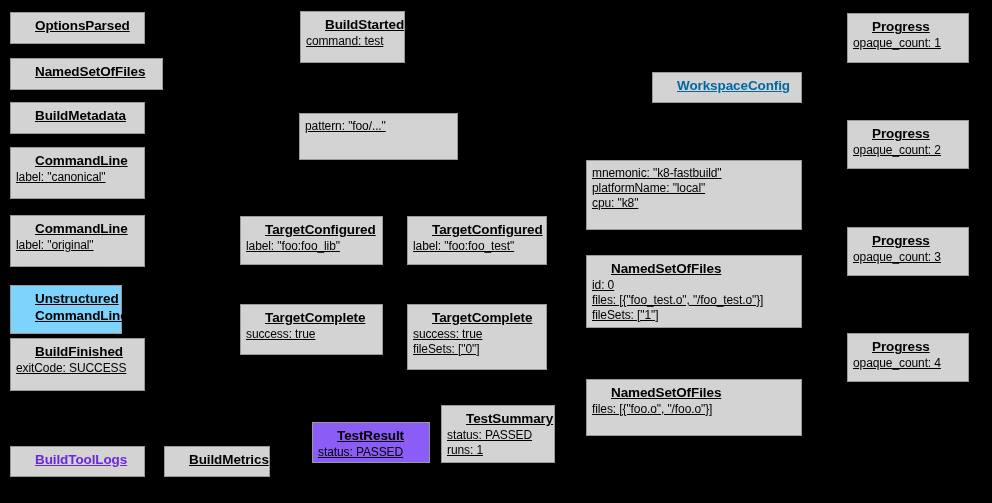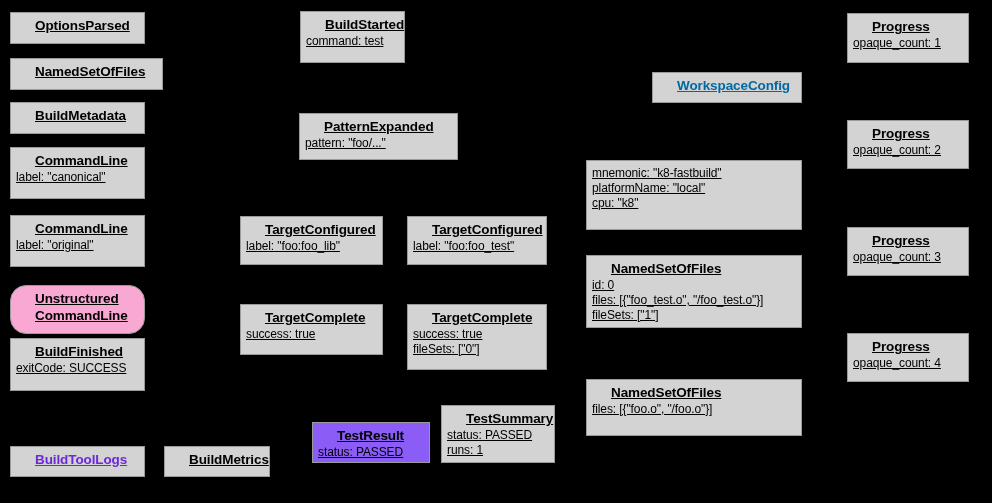--- a/index.html
+++ b/index.html
@@ -64,21 +64,21 @@
       <span class="node-fields">
         <span class="node-field">label: "canonical"</span>
       </span>
     </div>
     <div class="node" style="left: 10px; top: 215px; width: 135px; height: 52px; background: rgb(211, 211, 211); border-color: rgb(154, 154, 154); color: rgb(0, 0, 0);">
       <span class="node-title">CommandLine</span>
       <span class="node-fields">
         <span class="node-field">label: "original"</span>
       </span>
     </div>
-    <div class="node" style="left: 10px; top: 285px; width: 135px; height: 49px; background: #f9a8d4; border-color: rgb(154, 154, 154); color: rgb(0, 0, 0); border-radius: 16px;">
+    <div class="node" style="left: 10px; top: 285px; width: 112px; height: 49px; background: #7dd3fc; border-color: rgb(154, 154, 154); color: rgb(0, 0, 0);">
       <span class="node-title">Unstructured
 CommandLine</span>
     </div>
     <div class="node" style="left: 10px; top: 338px; width: 135px; height: 53px; background: rgb(211, 211, 211); border-color: rgb(154, 154, 154); color: rgb(0, 0, 0);">
       <span class="node-title">BuildFinished</span>
       <span class="node-fields">
         <span class="node-field">exitCode: SUCCESS</span>
       </span>
     </div>
     <div class="node" style="left: 10px; top: 446px; width: 135px; height: 31px; background: rgb(211, 211, 211); border-color: rgb(154, 154, 154); color: #6d28d9;">
@@ -87,21 +87,20 @@
     <div class="node" style="left: 164px; top: 446px; width: 106px; height: 31px; background: rgb(211, 211, 211); border-color: rgb(154, 154, 154); color: rgb(0, 0, 0); text-align: right;">
       <span class="node-title">BuildMetrics</span>
     </div>
     <div class="node" style="left: 300px; top: 11px; width: 105px; height: 52px; background: rgb(211, 211, 211); border-color: rgb(154, 154, 154); color: rgb(0, 0, 0);">
       <span class="node-title">BuildStarted</span>
       <span class="node-fields">
         <span class="node-field">command: test</span>
       </span>
     </div>
     <div class="node" style="left: 299px; top: 113px; width: 159px; height: 47px; background: rgb(211, 211, 211); border-color: rgb(154, 154, 154); color: rgb(0, 0, 0);">
-      <span class="node-title">PatternExpanded</span>
       <span class="node-fields">
         <span class="node-field">pattern: "foo/..."</span>
       </span>
     </div>
     <div class="node" style="left: 240px; top: 216px; width: 143px; height: 49px; background: rgb(211, 211, 211); border-color: rgb(154, 154, 154); color: rgb(0, 0, 0);">
       <span class="node-title">TargetConfigured</span>
       <span class="node-fields">
         <span class="node-field">label: "foo:foo_lib"</span>
       </span>
     </div>

